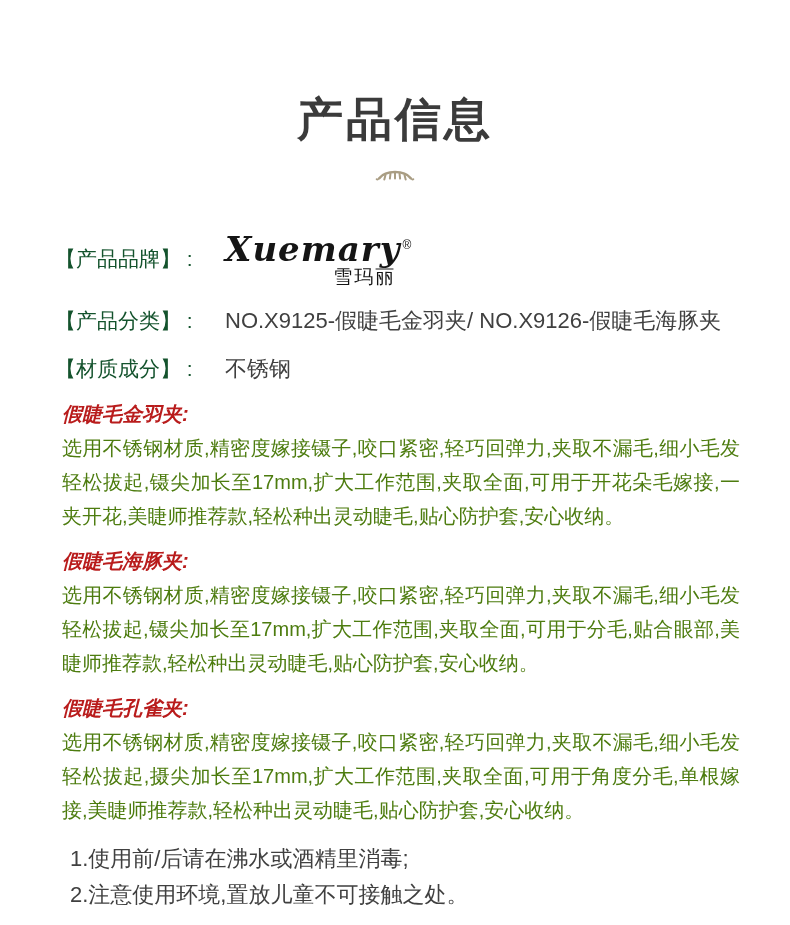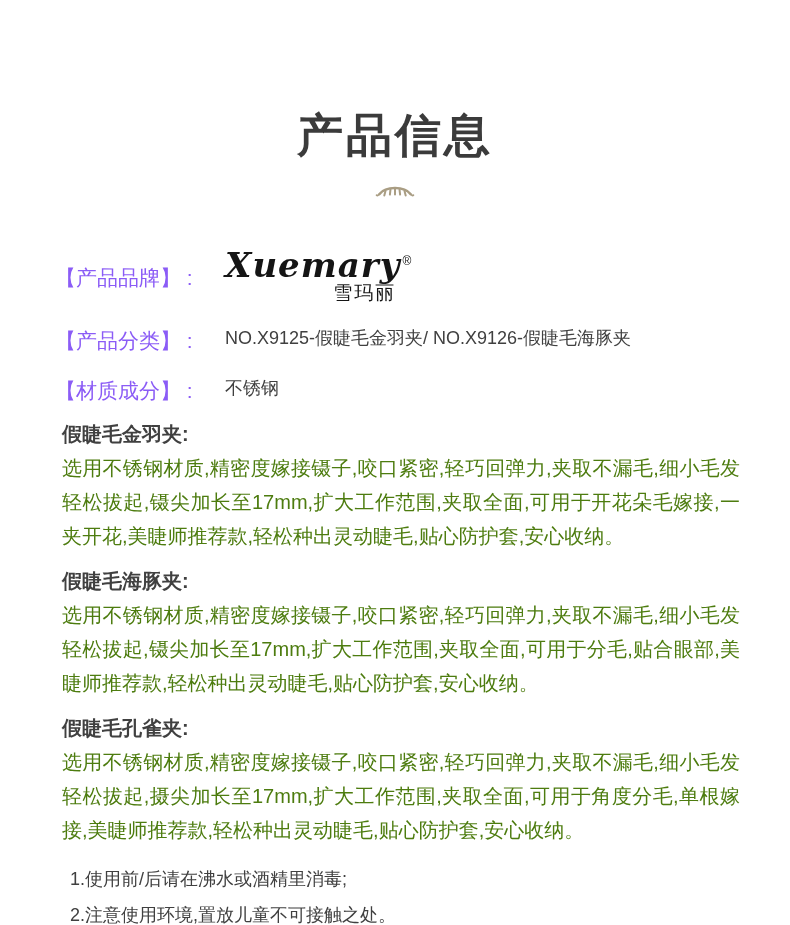--- a/index.html
+++ b/index.html
@@ -7,21 +7,21 @@
     position: relative;
     width: 790px;
     height: 925px;
     margin: 0 auto;
     background: #ffffff;
     overflow: hidden;
     font-family: "Liberation Sans", "DejaVu Sans", sans-serif;
     color: #404040;
   }
   .title {
-    margin: 16px;
+    margin: 0;
     padding-top: 92px;
     text-align: center;
     font-size: 46px;
     line-height: 54px;
     font-weight: 700;
     letter-spacing: 3px;
     color: #3b3b3b;
   }
   .lash {
     margin-top: 24px;
@@ -31,26 +31,25 @@
   }
   .info { margin: 42px 50px 0 55px; }
   .row { display: flex; align-items: center; }
   .row.center { align-items: center; }
   .row + .row { margin-top: 14px; }
   .label {
     flex: 0 0 155px;
     white-space: nowrap;
     font-size: 21px;
     line-height: 30px;
-    color: #8b5cf6;
-    margin-top: 6px;
+    color: #14532d;
   }
   .value {
     margin-left: 15px;
-    font-size: 18px;
+    font-size: 22px;
     line-height: 34px;
     color: #404040;
   }
   
   .logo { margin-left: 15px; display: inline-block; }
   .logo-script {
     font-family: "DejaVu Serif", serif;
     font-style: italic;
     font-weight: 700;
     font-size: 34px;
@@ -75,21 +74,22 @@
     letter-spacing: 2px;
     color: #151515;
   }
   
   .sections { margin: 0 50px 0 62px; }
   .section { margin-top: 15px; }
   .s-head {
     font-size: 20px;
     font-weight: 700;
     line-height: 26px;
-    color: #404040;
+    color: #b91c1c;
+    font-style: italic;
   }
   .s-body {
     margin: 4px 0 0 0;
     font-size: 20px;
     line-height: 34px;
     color: #4d7c0f;
     text-align: justify;
   }
   
   .notes { margin: 14px 50px 0 55px; }

